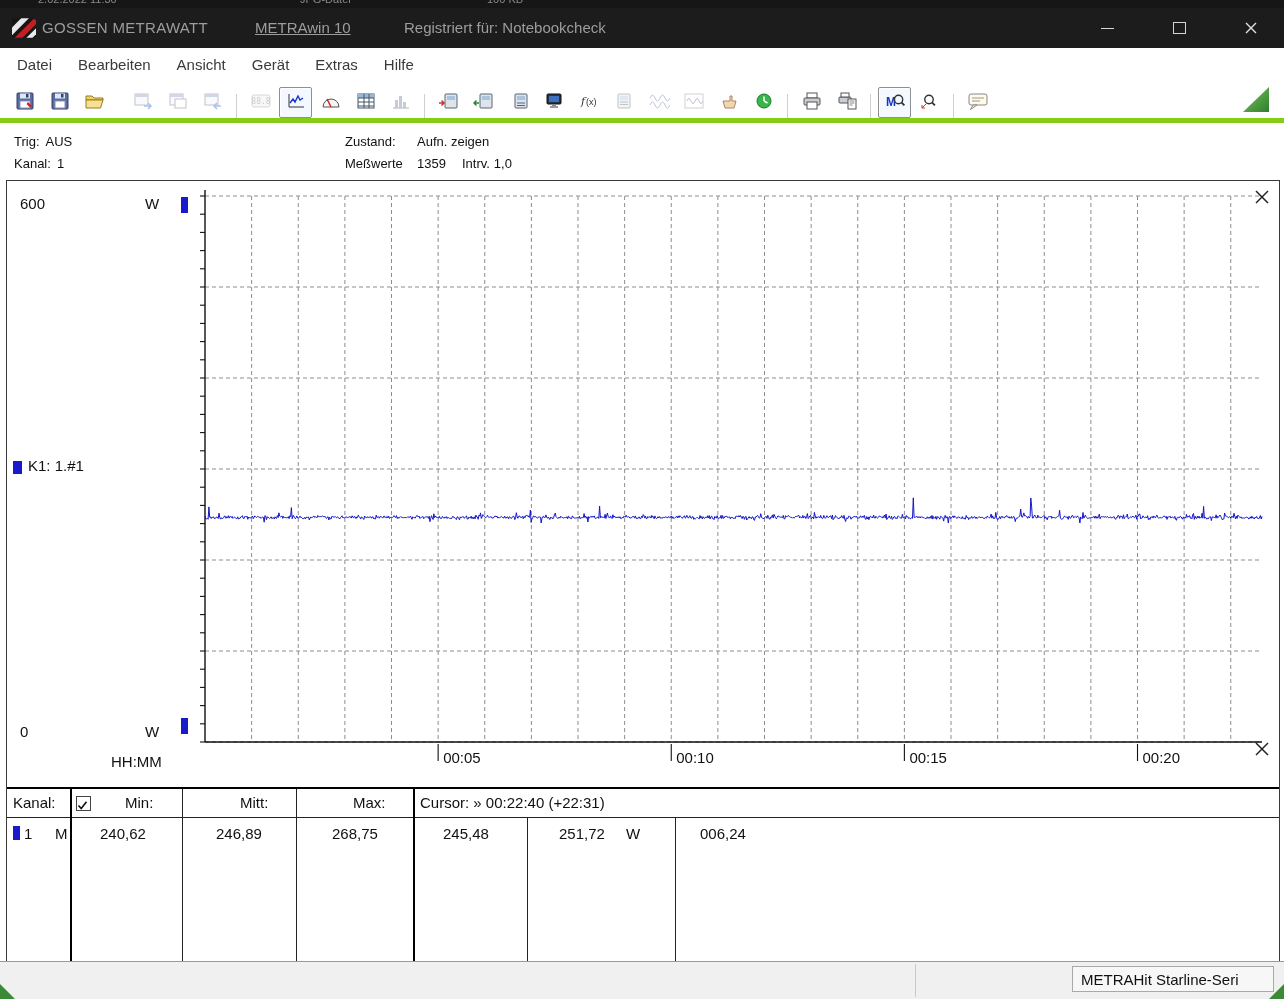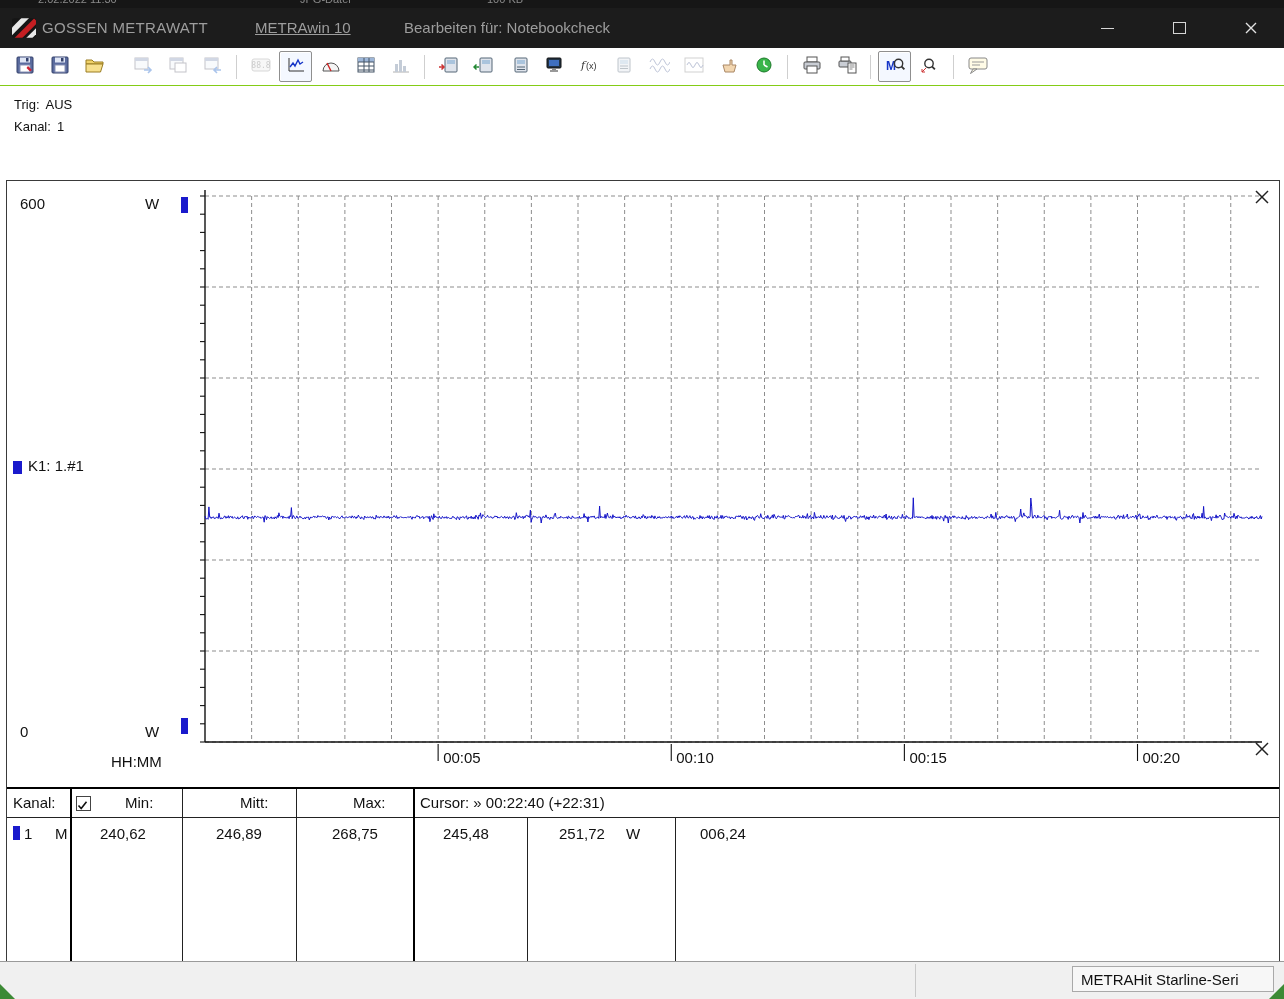--- a/index.html
+++ b/index.html
@@ -15,21 +15,21 @@
   .tb-app{position:absolute;left:255px;top:11px;text-decoration:underline;}
   .tb-reg{position:absolute;left:404px;top:11px;}
   .winbtn{position:absolute;top:0;width:34px;height:40px;display:flex;align-items:center;justify-content:center;cursor:default;}
   .winbtn.min{left:1090px;} .winbtn.max{left:1162px;} .winbtn.close{left:1234px;}
   .glyph-min{width:13px;height:0;border-top:1.5px solid #d6d6d6;}
   .glyph-max{width:11px;height:10px;border:1.4px solid #d6d6d6;}
   
   .menubar{height:33px;background:#fff;display:flex;align-items:center;padding-left:4px;}
   .menu-item{padding:0 13px;font-size:15px;color:#3a3a3a;height:33px;display:flex;align-items:center;cursor:default;}
   
-  .toolbar{height:37px;background:#fff;display:flex;align-items:center;padding-left:8px;border-bottom:1px solid #84cc16;}
+  .toolbar{height:37px;background:#fff;display:flex;align-items:flex-end;padding-left:8px;border-bottom:5px solid #84cc16;}
   .tb-btn{width:31px;height:29px;display:flex;align-items:center;justify-content:center;border:1px solid transparent;border-radius:2px;margin-right:2px;}
   .tb-btn.pressed{border-color:#8f8f8f;background:#f4f8ff;box-shadow:inset 1px 1px 0 #fff;}
   .tb-btn.disabled{opacity:.38;}
   .tb-sep{width:1px;height:24px;background:#cfcfcf;margin:0 7px 0 5px;}
   .tb-gap{width:13px;}
   .grip-green{position:absolute;left:1243px;top:87px;width:26px;height:25px;
               background:linear-gradient(135deg,#7cc95c,#2e7d2e);
               clip-path:polygon(0 100%,100% 0,100% 100%);}
   
   .recinfo{position:relative;height:62px;background:#fff;font-size:13px;}
@@ -89,34 +89,42 @@
         <g clip-path="url(#lg)">
           <rect width="22" height="18" fill="#151515"></rect>
           <path d="M-4 16 L16 -4" stroke="#e8e8e8" stroke-width="5"></path>
           <path d="M2 22 L22 2" stroke="#c41e22" stroke-width="5"></path>
           <path d="M8 26 L28 6" stroke="#e8e8e8" stroke-width="4"></path>
         </g>
       </svg>
     </span>
     <span class="tb-brand">GOSSEN METRAWATT</span>
     <span class="tb-app">METRAwin 10</span>
-    <span class="tb-reg">Bearbeiten für: Notebookcheck</span>
+    <span class="tb-reg">Registriert für: Notebookcheck</span>
     <div class="winbtn min">
         <div class="glyph-min"></div>
       </div>
     <div class="winbtn max">
         <div class="glyph-max"></div>
       </div>
     <div class="winbtn close">
       <svg width="14" height="14" viewBox="0 0 14 14">
         <path d="M2 2 L12 12 M12 2 L2 12" stroke="#e2e2e2" stroke-width="1.4"></path>
       </svg>
     </div>
   </div>
 
+  <div class="menubar" id="menubar">
+      <span class="menu-item">Datei</span>
+      <span class="menu-item">Bearbeiten</span>
+      <span class="menu-item">Ansicht</span>
+      <span class="menu-item">Gerät</span>
+      <span class="menu-item">Extras</span>
+      <span class="menu-item">Hilfe</span>
+    </div>
 
   <div class="toolbar" id="toolbar">
       <div class="tb-btn">
         <span><svg width="22" height="20" viewBox="0 0 22 20">
             <rect x="3" y="2" width="16" height="16" rx="1" fill="#5a6b9e" stroke="#33406b"></rect>
             <rect x="6" y="2.5" width="10" height="5" fill="#dfe6f5"></rect>
             <rect x="12" y="3" width="2.5" height="3.5" fill="#33406b"></rect>
             <rect x="6" y="10" width="10" height="7" fill="#fff" stroke="#8a93b5"></rect>
             <path d="M14 11 l4 4 -2 1.5 -3.5-3.5z" fill="#c23"></path>
           </svg></span>
@@ -296,20 +304,24 @@
             <path d="M6 14 l-2.5 4.5 L10 14z" fill="#fffbe6" stroke="#888"></path>
           </svg></span>
       </div>
     </div>
   <div class="grip-green"></div>
 
   <div class="recinfo">
     <div class="ri-col1">
       <div><span>Trig:</span><span class="ri-val">AUS</span></div>
       <div><span>Kanal:</span><span class="ri-val">1</span></div>
+    </div>
+    <div class="ri-col2">
+      <div><span class="lab">Zustand:</span><span>Aufn. zeigen</span></div>
+      <div><span class="lab">Meßwerte</span><span>1359</span><span class="gap2">Intrv.</span><span>1,0</span></div>
     </div>
   </div>
 
   <div class="workarea">
     <div class="chart-section">
       <svg id="chart-svg" width="1270" height="606" viewBox="0 0 1270 606">
           <line x1="198" y1="561" x2="1255" y2="561" stroke="#8d8d8d" stroke-width="1" stroke-dasharray="4 3"></line>
           <line x1="198" y1="470" x2="1255" y2="470" stroke="#8d8d8d" stroke-width="1" stroke-dasharray="4 3"></line>
           <line x1="198" y1="379" x2="1255" y2="379" stroke="#8d8d8d" stroke-width="1" stroke-dasharray="4 3"></line>
           <line x1="198" y1="288" x2="1255" y2="288" stroke="#8d8d8d" stroke-width="1" stroke-dasharray="4 3"></line>

